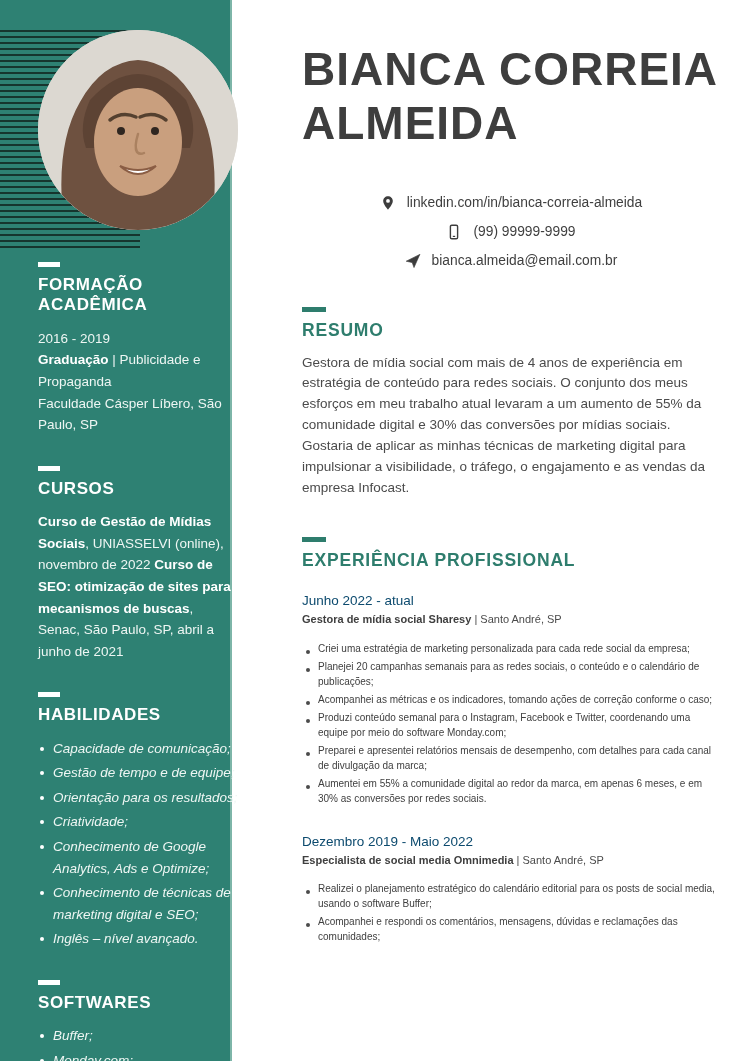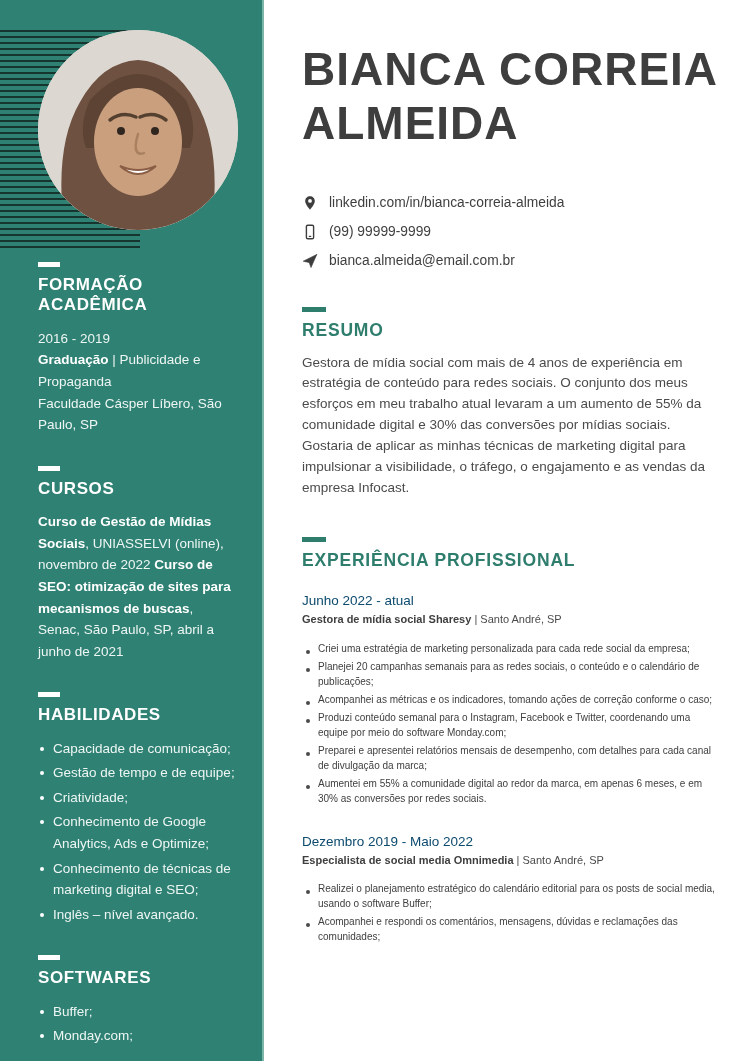--- a/index.html
+++ b/index.html
@@ -4,54 +4,54 @@
 <style>
   html,body{margin:0;padding:0;background:#9aa0a6;}
   .page{
     position:relative;width:750px;height:1061px;margin:0 auto;
     background:#ffffff;overflow:hidden;
     font-family:"Liberation Sans","DejaVu Sans",sans-serif;
     color:#4b4b4b;
   }
   
   .sidebar{
-    position:absolute;left:0;top:0;width:264px;height:1061px;
+    position:absolute;left:0;top:0;width:232px;height:1061px;
     background:#2e8173;border-right:2px solid #7db5a8;box-sizing:border-box;
   }
   .stripes{
     position:absolute;left:0;top:30px;width:140px;height:218px;
     background:repeating-linear-gradient(to bottom,#16352e 0 2px,rgba(0,0,0,0) 2px 6px);
   }
   .photo{
     position:absolute;left:38px;top:30px;width:200px;height:200px;border-radius:50%;
     overflow:hidden;background:#dfdbd4;
   }
   .photo svg{display:block;width:100%;height:100%;}
   .side-content{position:absolute;left:38px;top:262px;width:200px;}
   .side-section{margin-bottom:30px;}
   .dash{display:block;width:22px;height:5px;background:#ffffff;margin-bottom:8px;}
   .side-section h2{
     margin:0 0 12px 0;font-size:17px;line-height:1.2;color:#ffffff;
     letter-spacing:.6px;font-weight:bold;
   }
   .side-text{font-size:13.5px;line-height:1.6;color:#eef6f3;}
   .side-text b{color:#ffffff;}
-  ul.sb-list{list-style:none;margin:0;padding:0;font-size:13.5px;line-height:1.6;color:#eef6f3;}
+  ul.sb-list{list-style:none;margin:0;padding:0;font-size:13.5px;line-height:1.6;color:#eef6f3;font-style:italic;}
   ul.sb-list li{position:relative;padding-left:15px;margin-bottom:3px;}
   ul.sb-list li::before{
     content:"";position:absolute;left:2px;top:9px;width:4px;height:4px;border-radius:50%;background:#ffffff;
   }
   
   .main{position:absolute;left:270px;top:0;width:480px;height:1061px;box-sizing:border-box;padding:42px 30px 0 32px;}
   h1.name{
     margin:0;font-size:46px;line-height:1.18;font-weight:bold;color:#3e3e3e;
     letter-spacing:1px;max-width:430px;
   }
   .contacts{margin-top:44px;}
-  .contact-row{display:flex;align-items:center;margin-bottom:13px;}
+  .contact-row{display:flex;align-items:center;margin-bottom:13px;justify-content:center;}
   .contact-row .cicon{width:16px;height:16px;margin-right:11px;flex:0 0 16px;}
   .contact-row .cicon svg{display:block;width:16px;height:16px;}
   .contact-row span.ctext{font-size:13.8px;color:#3f3f3f;}
   .m-section{margin-top:38px;}
   .gdash{display:block;width:24px;height:5px;background:#2e7d6d;margin-bottom:8px;}
   .m-section h2{
     margin:0;font-size:17.5px;font-weight:bold;color:#2e7d6d;letter-spacing:.8px;line-height:1.2;
   }
   p.summary{margin:12px 0 0 0;font-size:13.5px;line-height:1.55;color:#4b4b4b;max-width:450px;}
   .job{margin-top:20px;}
@@ -108,20 +108,21 @@
           <span><b>Curso de SEO: otimização de sites para mecanismos de buscas</b><span>, Senac, São Paulo, SP, abril a junho de 2021</span></span>
         </div>
       </section>
 
       <section class="side-section">
         <span class="dash"></span>
         <h2>HABILIDADES</h2>
         <ul class="sb-list">
           <li>Capacidade de comunicação;</li>
           <li>Gestão de tempo e de equipe;</li>
+          <li>Orientação para os resultados;</li>
           <li>Criatividade;</li>
           <li>Conhecimento de Google Analytics, Ads e Optimize;</li>
           <li>Conhecimento de técnicas de marketing digital e SEO;</li>
           <li>Inglês – nível avançado.</li>
         </ul>
       </section>
 
       <section class="side-section">
         <span class="dash"></span>
         <h2>SOFTWARES</h2>

